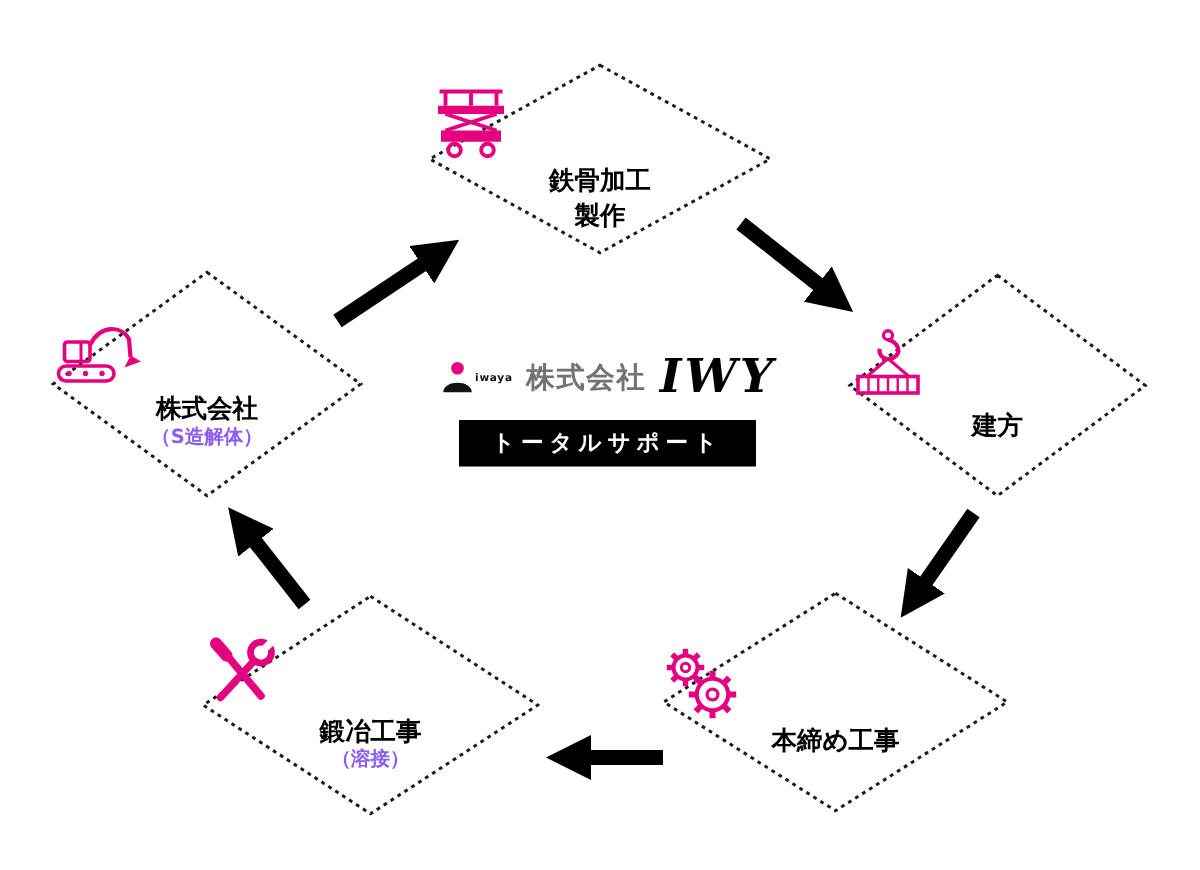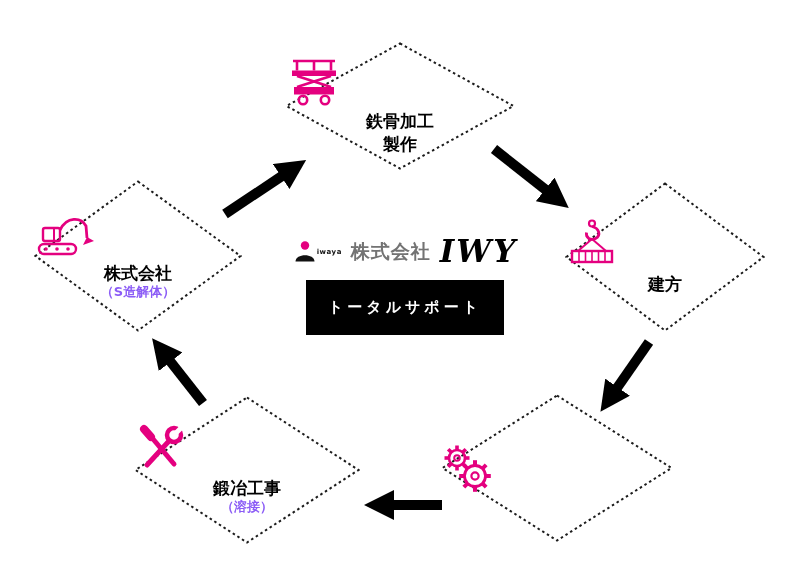--- a/index.html
+++ b/index.html
@@ -21,21 +21,21 @@
 
   .center-block { position:absolute; left:270px; top:236px; width:270px;
                   display:flex; flex-direction:column; align-items:center; }
   .logo-row { display:flex; align-items:center; gap:9px; }
   .logo-mark { display:flex; flex-direction:row; align-items:center; color:var(--accent,#e4007f); }
   .logo-caption { font-size:7px; font-weight:700; letter-spacing:.5px; color:#111; margin-top:1px; }
   .company-prefix { font-size:19px; font-weight:800; letter-spacing:1px; color:#737373; }
   .company-name { font-family:"DejaVu Serif","Liberation Serif",serif; font-style:italic;
                   font-weight:700; font-size:31px; letter-spacing:2px; color:#000; line-height:1; }
   .banner { margin-top:13px; background:var(--banner-bg,#000); color:var(--banner-text,#fff);
-            font-size:15px; font-weight:700; letter-spacing:4px; padding:18px 22px; white-space:nowrap; }
+            font-size:15px; font-weight:700; letter-spacing:4px; padding:6px 22px; white-space:nowrap; }
 </style>
 </head>
 <body>
 
 <div class="canvas">
 
   <svg class="arrow-layer" width="800" height="580" viewBox="0 0 800 580">
     <defs>
       <marker id="ah" viewBox="0 0 3 3" markerWidth="3" markerHeight="3" refX="0.1" refY="1.5" orient="auto">
         <path d="M0,0 L3,1.5 L0,3 z" fill="#000"></path>
@@ -125,20 +125,21 @@
             <rect x="-2" y="-15.8" width="4" height="5" transform="rotate(45)"></rect>
             <rect x="-2" y="-15.8" width="4" height="5" transform="rotate(90)"></rect>
             <rect x="-2" y="-15.8" width="4" height="5" transform="rotate(135)"></rect>
             <rect x="-2" y="-15.8" width="4" height="5" transform="rotate(180)"></rect>
             <rect x="-2" y="-15.8" width="4" height="5" transform="rotate(225)"></rect>
             <rect x="-2" y="-15.8" width="4" height="5" transform="rotate(270)"></rect>
             <rect x="-2" y="-15.8" width="4" height="5" transform="rotate(315)"></rect>
           </g>
         </g>
       </svg>
+      <div class="node-label">本締め工事</div>
     </div>
   </div>
 
   <div class="node" style="left:134px;top:396px;width:226px;height:148px">
     <svg class="diamond-svg" viewBox="0 0 226 148">
       <polygon points="113,1.5 224.5,74 113,146.5 1.5,74"></polygon>
     </svg>
     <div class="node-content">
       <svg class="icon" width="54" height="50" viewBox="0 0 54 50">
         <line x1="13" y1="41" x2="35" y2="17" stroke="currentColor" stroke-width="5" stroke-linecap="round"></line>

